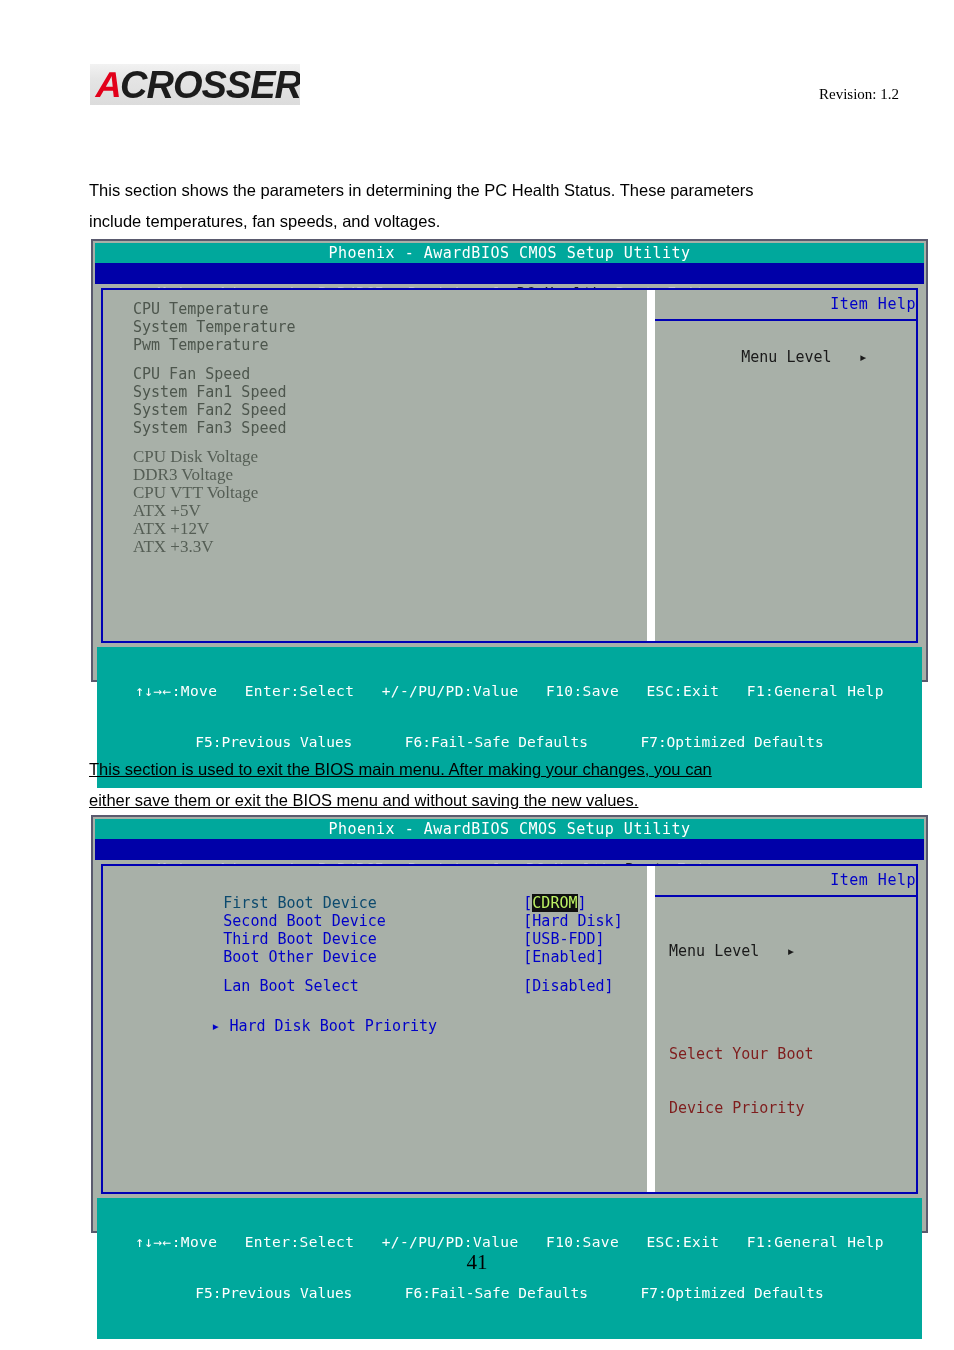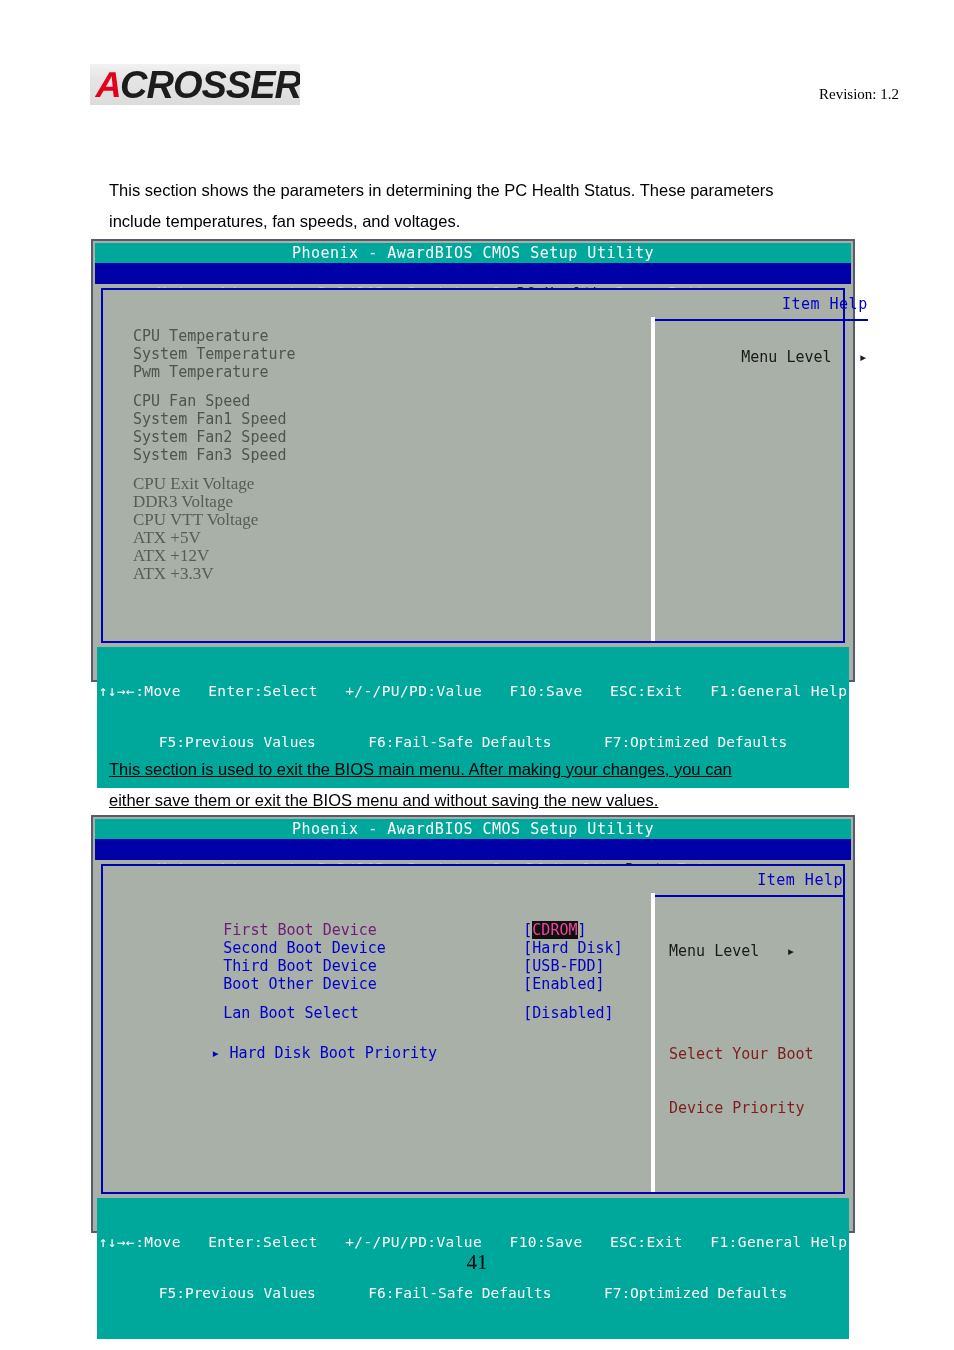--- a/index.html
+++ b/index.html
@@ -64,30 +64,29 @@
 
   
   .para {
     position: absolute;
     left: 89px;
     width: 800px;
     font-family: "Liberation Sans", sans-serif;
     font-size: 16.5px;
     color: #000;
     line-height: 31px;
-    margin-left: 20px;
   }
   #para1 { top: 175px; }
   #para2 { top: 754px; text-decoration: underline; }
 
   
   .bios {
     position: absolute;
     left: 91px;
-    width: 764px;
+    width: 837px;
     background: #a8b0a8;
     border: 2px solid #5a5a6e;
     box-sizing: border-box;
     font-family: "DejaVu Sans Mono", "Liberation Mono", monospace;
     padding: 2px;
   }
   #bios1 { top: 239px; height: 443px; }
   #bios2 { top: 815px; height: 418px; }
 
   .bios-title {
@@ -126,23 +125,22 @@
     box-sizing: border-box;
     background: #a8b0a8;
     display: flex;
   }
   #bios1 .bios-body { height: 355px; }
   #bios2 .bios-body { height: 330px; }
 
   .pane-left {
     position: relative;
     flex: 0 0 552px;
-    border-right: 4px solid #ffffff;
+    border-right: 8px solid #ffffff;
     box-sizing: border-box;
-    margin-top: 27px;
   }
   .pane-right {
     flex: 1 1 auto;
     position: relative;
   }
   .help-title {
     text-align: right;
     color: #0000c8;
     font-size: 15px;
     line-height: 29px;
@@ -183,23 +181,23 @@
 
   
   .boot-row {
     height: 18px;
     line-height: 18px;
     white-space: pre;
     font-size: 15px;
     position: relative;
   }
   .boot-name      { color: #0000c8; display: inline-block; width: 300px; }
-  .boot-name.sel  { color: #701a75; }
+  .boot-name.sel  { color: #0c4a6e; }
   .boot-val       { color: #0000c8; }
-  .boot-val .hl   { background: #101010; color: #ec4899; }
+  .boot-val .hl   { background: #101010; color: #bef264; }
   .boot-sub       { color: #0000c8; }
 
   .bios-footer {
     background: #00a89c;
     color: #ffffff;
     font-size: 14.5px;
     line-height: 17px;
     white-space: pre;
     padding: 2px 0 3px 0;
     margin: 4px 2px 0 2px;
@@ -250,21 +248,21 @@
 
         <div class="item-row spacer"></div>
 
         <div class="item-row"><span class="item-label mono-dim">CPU Fan Speed</span></div>
         <div class="item-row"><span class="item-label mono-dim">System Fan1 Speed</span></div>
         <div class="item-row"><span class="item-label mono-dim">System Fan2 Speed</span></div>
         <div class="item-row"><span class="item-label mono-dim">System Fan3 Speed</span></div>
 
         <div class="item-row spacer"></div>
 
-        <div class="item-row"><span class="item-label serif-dim">CPU Exit Voltage</span></div>
+        <div class="item-row"><span class="item-label serif-dim">CPU Disk Voltage</span></div>
         <div class="item-row"><span class="item-label serif-dim">DDR3 Voltage</span></div>
         <div class="item-row"><span class="item-label serif-dim">CPU VTT Voltage</span></div>
         <div class="item-row"><span class="item-label serif-dim">ATX +5V</span></div>
         <div class="item-row"><span class="item-label serif-dim">ATX +12V</span></div>
         <div class="item-row"><span class="item-label serif-dim">ATX +3.3V</span></div>
       </div>
     </div>
 
     <div class="pane-right">
       <div class="help-title">Item Help</div>

